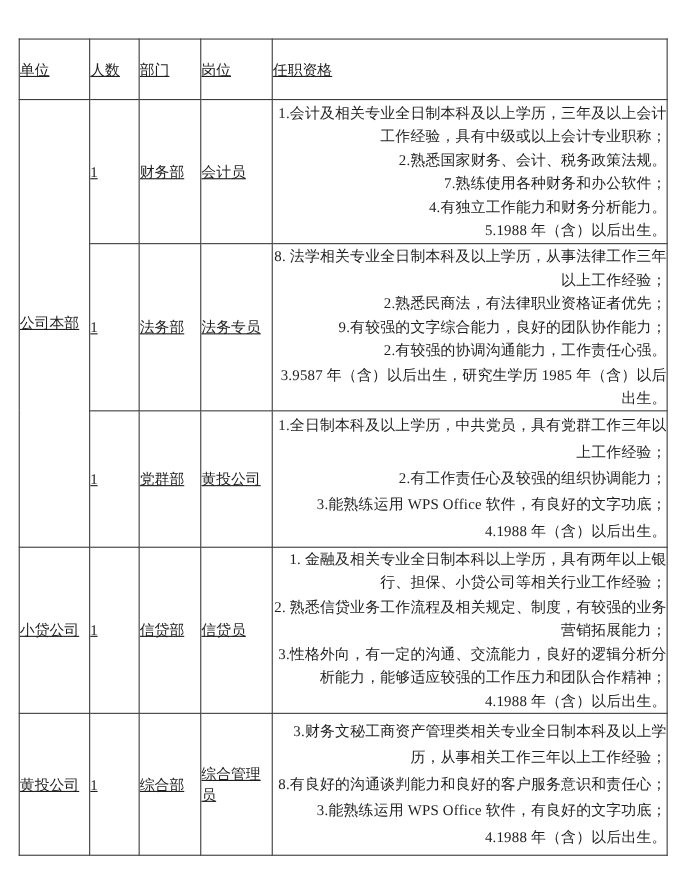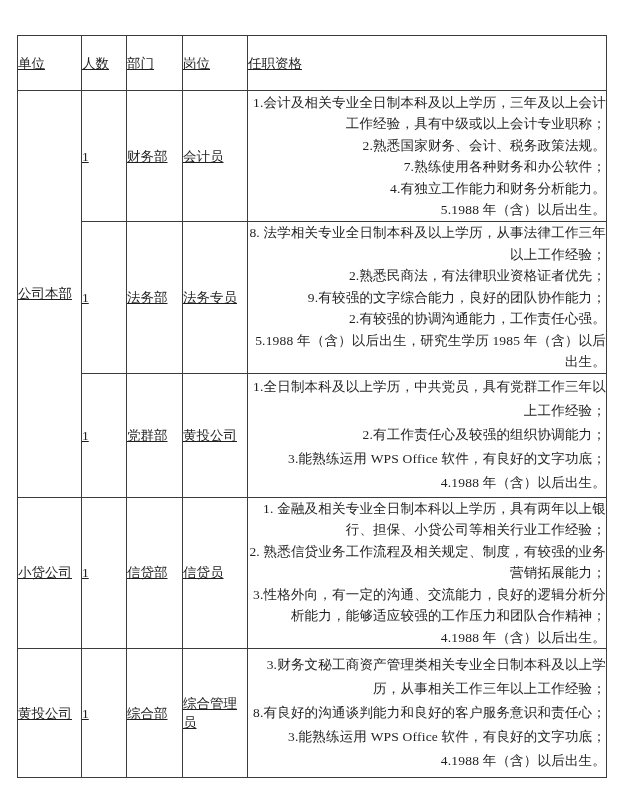--- a/index.html
+++ b/index.html
@@ -86,21 +86,21 @@
 
     <tr class="h-r2">
       <td class="cell-center">1</td>
       <td class="cell-center">法务部</td>
       <td class="cell-center">法务专员</td>
       <td class="cell-qual">
         <div class="qual-line">8. 法学相关专业全日制本科及以上学历，从事法律工作三年以上工作经验；</div>
         <div class="qual-line">2.熟悉民商法，有法律职业资格证者优先；</div>
         <div class="qual-line">9.有较强的文字综合能力，良好的团队协作能力；</div>
         <div class="qual-line">2.有较强的协调沟通能力，工作责任心强。</div>
-        <div class="qual-line">5.1988 年（含）以后出生，研究生学历 1985 年（含）以后出生。</div>
+        <div class="qual-line">3.9587 年（含）以后出生，研究生学历 1985 年（含）以后出生。</div>
       </td>
     </tr>
 
     <tr class="h-r3 roomy">
       <td class="cell-center">1</td>
       <td class="cell-center">党群部</td>
       <td class="cell-center">黄投公司</td>
       <td class="cell-qual">
         <div class="qual-line">1.全日制本科及以上学历，中共党员，具有党群工作三年以上工作经验；</div>
         <div class="qual-line">2.有工作责任心及较强的组织协调能力；</div>

